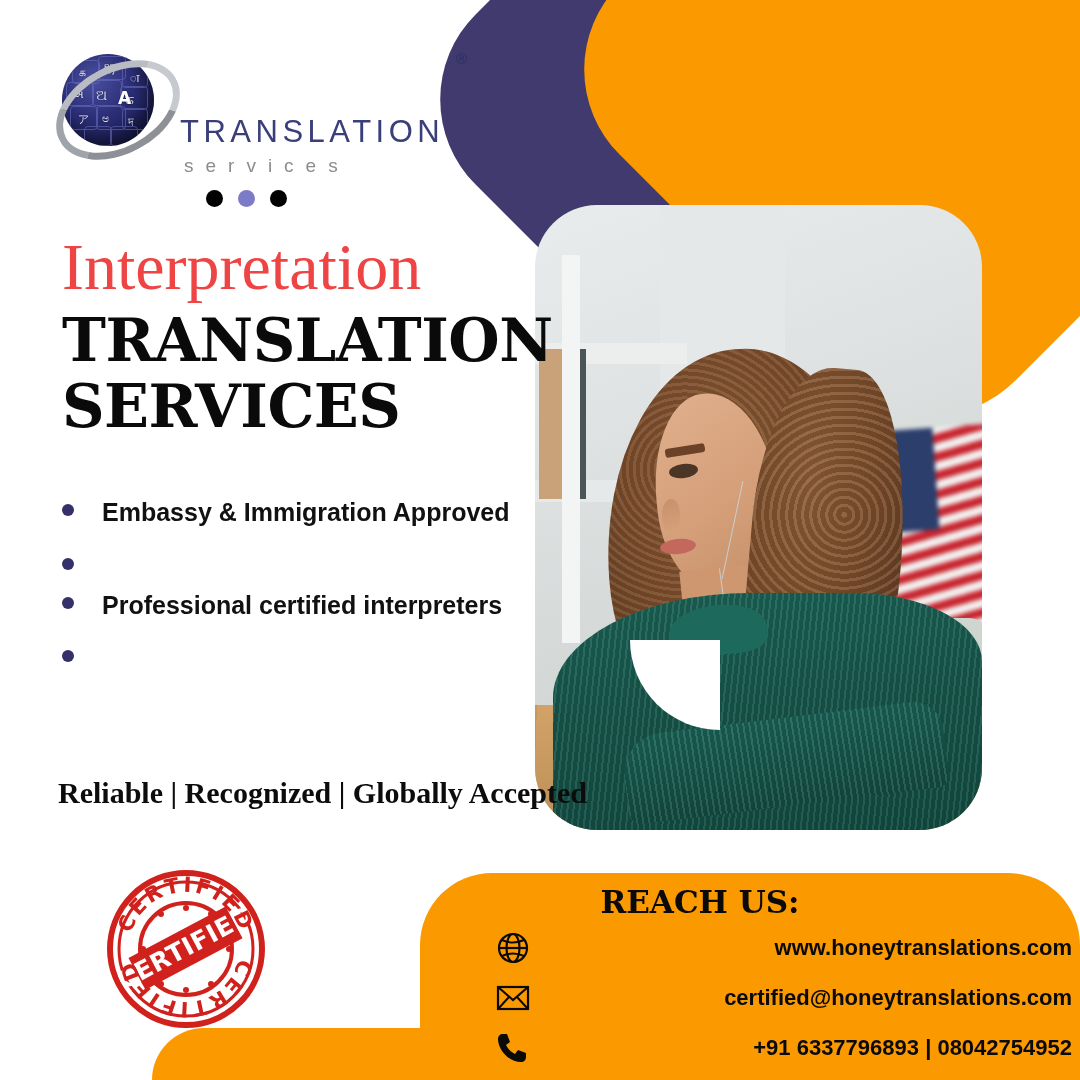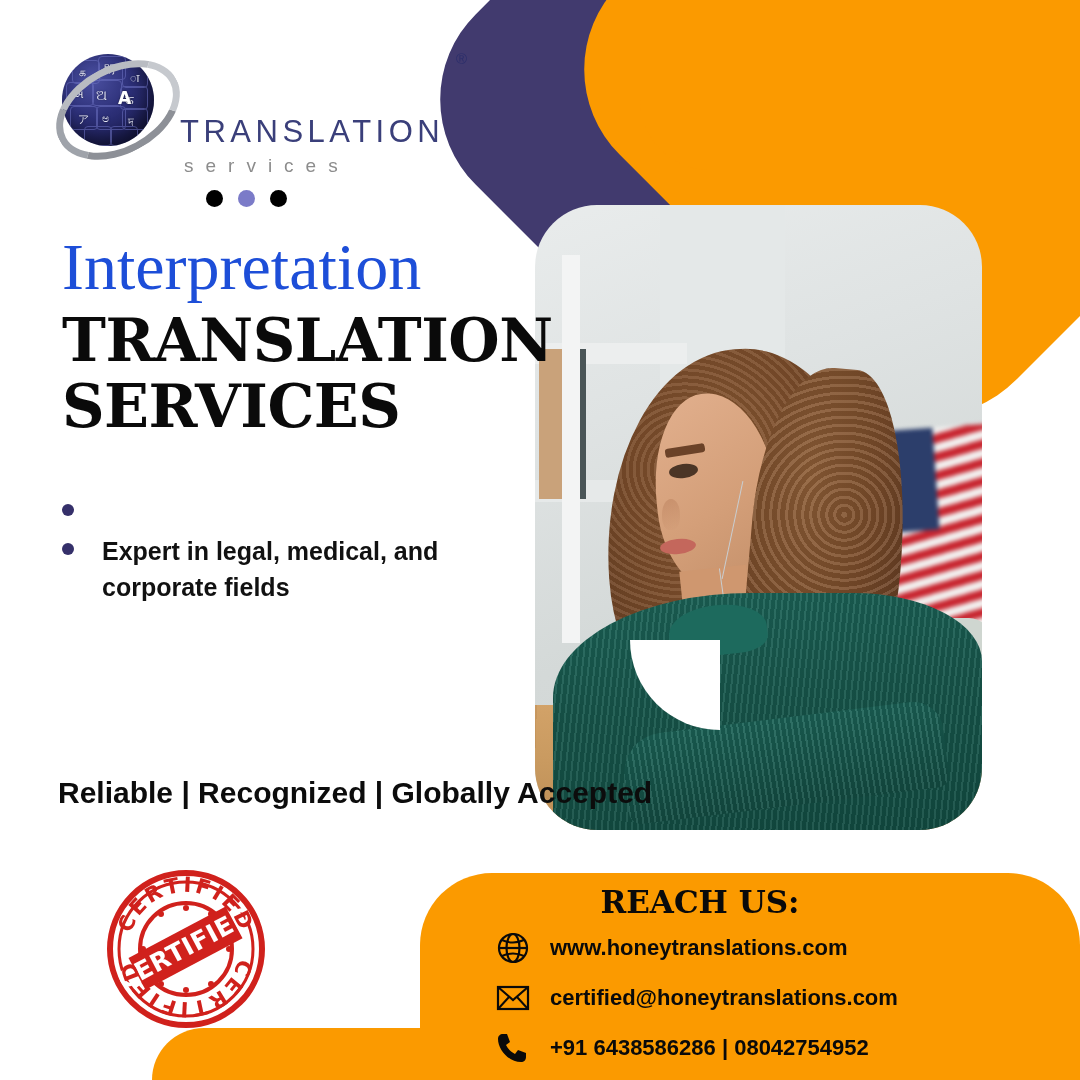--- a/index.html
+++ b/index.html
@@ -135,48 +135,48 @@
   .logo-translation{position:absolute;left:124px;top:74px;font-family:"Liberation Sans",sans-serif;
      font-size:31px;font-weight:400;color:#3a3f7a;letter-spacing:4.5px;line-height:1;}
   .logo-services{position:absolute;left:128px;top:114px;font-family:"Liberation Sans",sans-serif;
      font-size:19px;font-weight:400;color:#8c8c8c;letter-spacing:12px;line-height:1;}
 
   .dots{position:absolute;left:206px;top:190px;display:flex;gap:15px;align-items:center;}
   .dots i{display:block;width:17px;height:17px;border-radius:50%;}
 
   
   .head-script{position:absolute;left:62px;top:234px;font-family:"Liberation Serif",serif;
-     font-weight:400;font-size:66px;color:#1d4ed8;letter-spacing:0px;line-height:1;}
+     font-weight:400;font-size:66px;color:#ef4444;letter-spacing:0px;line-height:1;}
   .head-main{position:absolute;left:62px;top:308px;font-family:"DejaVu Serif",serif;
      font-weight:700;font-size:59px;color:#0a0a0a;line-height:1.12;letter-spacing:-0.5px;}
 
   
   .bullets{position:absolute;left:56px;top:495px;width:470px;}
   .bullets li{list-style:none;display:flex;align-items:flex-start;margin-bottom:18px;}
   .bullets ul{margin:0;padding:0;}
   .bullets .bd{flex:0 0 auto;width:12px;height:12px;border-radius:50%;background:#35306a;margin:9px 28px 0 6px;}
   .bullets .bt{font-family:"Liberation Sans",sans-serif;font-weight:700;font-size:25px;color:#111;line-height:1.42;}
 
   
-  .tagline{position:absolute;left:58px;top:776px;font-family:Liberation Sans, sans-serif;font-weight:700;
+  .tagline{position:absolute;left:58px;top:776px;font-family:Liberation Serif, serif;font-weight:700;
      font-size:30px;color:#0c0c0c;letter-spacing:0px;white-space:nowrap;}
 
   
   .stamp{position:absolute;left:105px;top:868px;width:162px;height:162px;}
   .stamp svg{display:block;}
 
   
   .reach-panel{position:absolute;left:420px;top:873px;width:660px;height:207px;
      background:#FB9A00;border-top-left-radius:72px;border-top-right-radius:72px;}
   .reach-panel-low{position:absolute;left:152px;top:1028px;width:420px;height:52px;
      background:#FB9A00;border-top-left-radius:72px;}
   .reach-title{position:absolute;left:420px;top:884px;width:560px;text-align:center;
      font-family:"DejaVu Serif",serif;font-weight:700;font-size:31px;color:#0a0a0a;letter-spacing:0px;}
   .reach-rows{position:absolute;left:492px;top:928px;width:580px;}
-  .rrow{display:flex;align-items:center;margin-bottom:10px;}
+  .rrow{display:flex;align-items:center;margin-bottom:10px;justify-content:space-between;}
   .ricon{flex:0 0 auto;width:42px;height:40px;display:flex;align-items:center;justify-content:center;margin-right:16px;color:#0a0a0a;}
   .rtext{font-family:"Liberation Sans",sans-serif;font-weight:700;font-size:22px;color:#0a0a0a;line-height:1.22;white-space:nowrap;}
   .rtext .l2{display:block;}
 </style>
 </head>
 <body>
 
 <div class="poster">
 
   <div class="shape-layer">
@@ -272,24 +272,31 @@
   <div class="head-script">Interpretation</div>
   <div class="head-main">
     <div>TRANSLATION</div>
     <div>SERVICES</div>
   </div>
 
   <div class="bullets">
     <ul>
       <li>
         <span class="bd"></span>
+        <span class="bt">Embassy &amp; Immigration Approved</span>
       </li>
       <li>
         <span class="bd"></span>
-        <span class="bt" style="max-width:350px;display:inline-block;">Expert in legal, medical, and corporate fields</span>
+      </li>
+      <li>
+        <span class="bd"></span>
+        <span class="bt">Professional certified interpreters</span>
+      </li>
+      <li>
+        <span class="bd"></span>
       </li>
     </ul>
   </div>
 
   <div class="tagline">Reliable  |  Recognized  |  Globally Accepted</div>
 
   <div class="stamp">
     <svg width="162" height="162" viewBox="0 0 162 162">
       <defs>
         <path id="arcTop" d="M 24,81 A 57,57 0 0 1 138,81"></path>
@@ -354,18 +361,18 @@
       <span class="rtext">certified@honeytranslations.com</span>
     </div>
 
     <div class="rrow">
       <span class="ricon">
         <svg width="34" height="34" viewBox="0 0 34 34">
           <path d="M7 3 C4 3 2 5 2 8 C2 19 13 31 25 31 C28 31 30 29 30 26 L30 22 L22 19 L19 23
                    C15 21 12 18 10 14 L14 11 L11 3 Z" fill="#0a0a0a"></path>
         </svg>
       </span>
-      <span class="rtext">+91 6438586286  |  08042754952</span>
+      <span class="rtext">+91 6337796893  |  08042754952</span>
     </div>
 
   </div>
 
 </div>
 
 </body></html>

